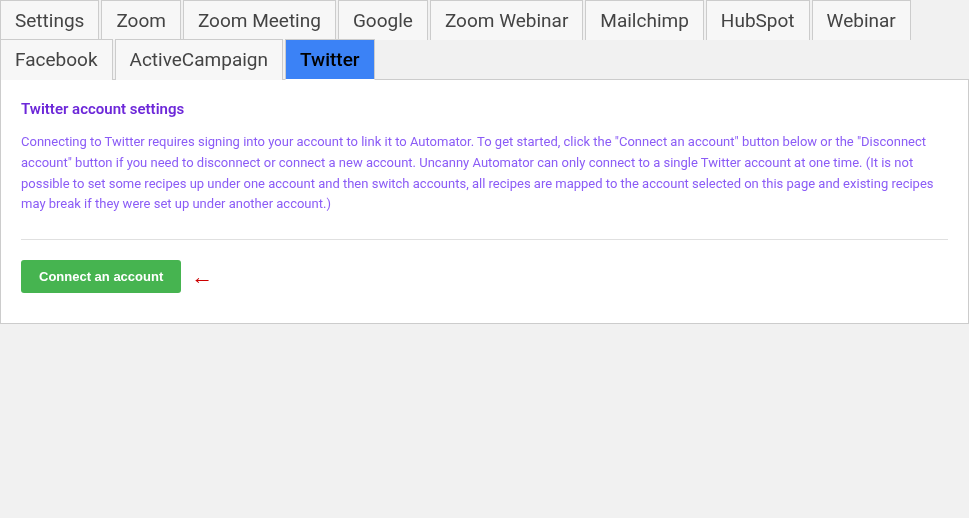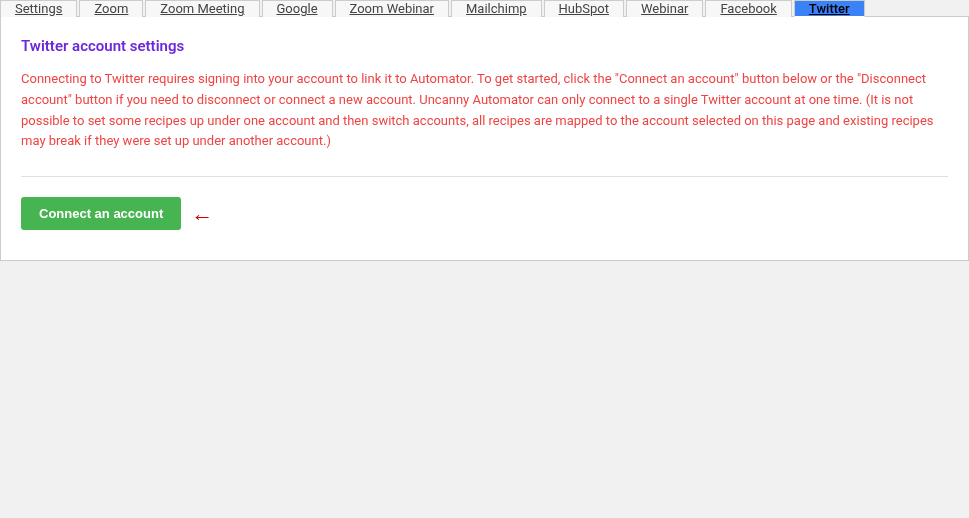--- a/index.html
+++ b/index.html
@@ -19,31 +19,30 @@
 
     .tabs-container {
       display: flex;
       flex-wrap: wrap;
       background-color: #f1f1f1;
       border-bottom: 1px solid #ccc;
       padding: 0;
     }
 
     .tab {
-      padding: 0 14px;
+      padding: 8px 14px;
       border: 1px solid #ccc;
       border-bottom: none;
       background-color: #f7f7f7;
       cursor: pointer;
-      font-size: 13px;
+      font-size: 19px;
       color: #444;
       margin-right: 2px;
       margin-bottom: -1px;
       white-space: nowrap;
-      text-decoration: underline;
     }
 
     .tab.active {
       background-color: #3b82f6;
       border-bottom: 1px solid #fff;
       color: #000;
       font-weight: 500;
     }
 
     .content-area {
@@ -57,21 +56,21 @@
     .section-title {
       font-size: 15px;
       font-weight: 600;
       margin-bottom: 14px;
       color: #6d28d9;
     }
 
     .description-text {
       font-size: 13px;
       line-height: 1.6;
-      color: #ef4444;
+      color: #8b5cf6;
       margin-bottom: 24px;
       max-width: 920px;
     }
 
     .divider {
       border: none;
       border-top: 1px solid #e0e0e0;
       margin: 20px 0;
     }
 
@@ -107,20 +106,21 @@
 <div class="tabs-container">
 <div class="tab">Settings</div>
     <div class="tab">Zoom</div>
     <div class="tab">Zoom Meeting</div>
     <div class="tab">Google</div>
     <div class="tab">Zoom Webinar</div>
     <div class="tab">Mailchimp</div>
     <div class="tab">HubSpot</div>
     <div class="tab">Webinar</div>
     <div class="tab">Facebook</div>
+    <div class="tab">ActiveCampaign</div>
     <div class="tab active">Twitter</div>
   </div>
 
 <div class="content-area">
   <div class="section-title">Twitter account settings</div>
   <div class="description-text">Connecting to Twitter requires signing into your account to link it to Automator. To get started, click the "Connect an account" button below or the "Disconnect account" button if you need to disconnect or connect a new account. Uncanny Automator can only connect to a single Twitter account at one time. (It is not possible to set some recipes up under one account and then switch accounts, all recipes are mapped to the account selected on this page and existing recipes may break if they were set up under another account.)</div>
   <hr class="divider">
   <div class="button-row">
     <button class="connect-btn">Connect an account</button>
     <span class="arrow-indicator">←</span>

